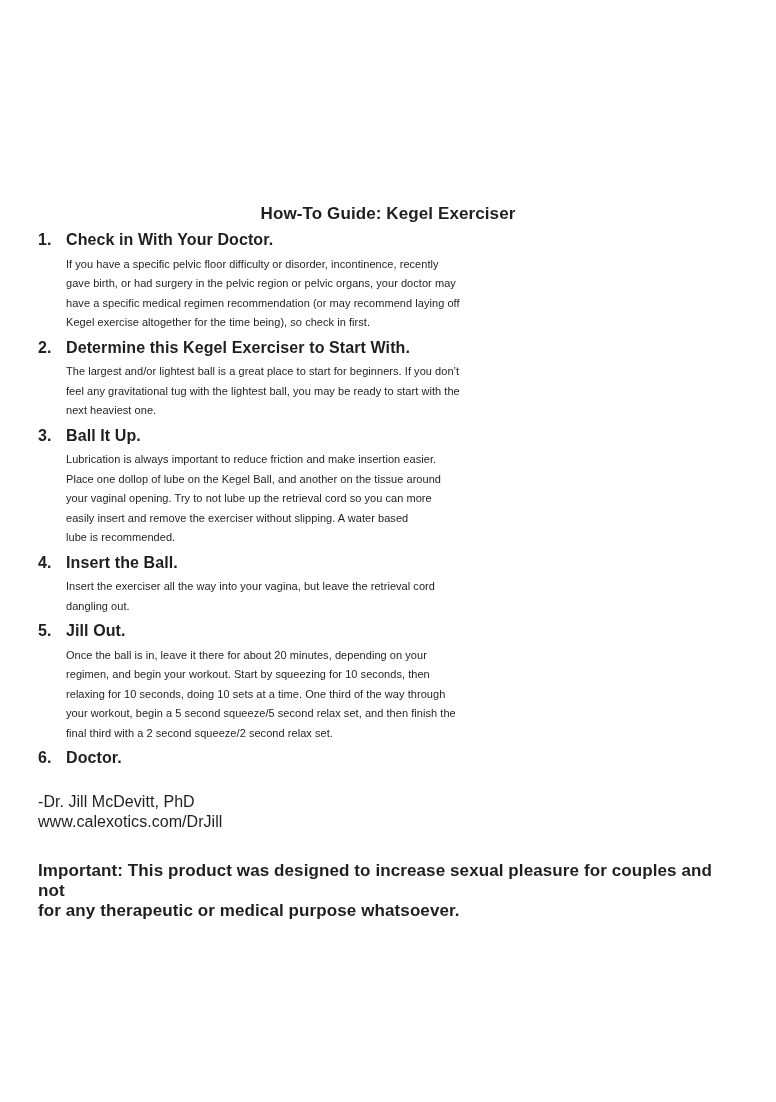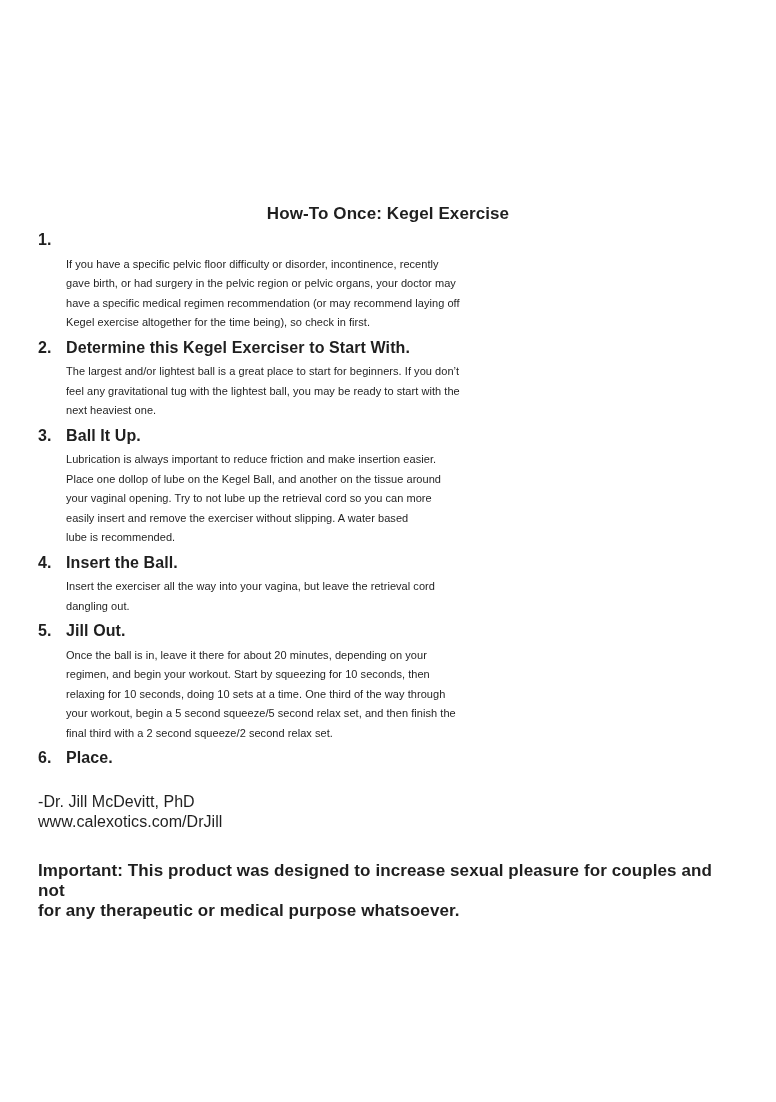--- a/index.html
+++ b/index.html
@@ -62,25 +62,26 @@
     white-space: pre-line;
     letter-spacing: 0.1px;
   }
 </style>
 </head>
 <body>
 
 <div class="page">
   <div class="content">
 
-    <div class="doc-title">How-To Once: Kegel Exercise</div>
+    <div class="doc-title">How-To Guide: Kegel Exerciser</div>
 
     <div class="step">
       <div class="step-heading">
         <span class="step-number">1.</span>
+        <span class="step-heading-text">Check in With Your Doctor.</span>
       </div>
       <div class="step-body">If you have a specific pelvic floor difficulty or disorder, incontinence, recently
 gave birth, or had surgery in the pelvic region or pelvic organs, your doctor may
 have a specific medical regimen recommendation (or may recommend laying off
 Kegel exercise altogether for the time being), so check in first.</div>
     </div>
 
     <div class="step">
       <div class="step-heading">
         <span class="step-number">2.</span>
@@ -120,21 +121,21 @@
       <div class="step-body">Once the ball is in, leave it there for about 20 minutes, depending on your
 regimen, and begin your workout. Start by squeezing for 10 seconds, then
 relaxing for 10 seconds, doing 10 sets at a time. One third of the way through
 your workout, begin a 5 second squeeze/5 second relax set, and then finish the
 final third with a 2 second squeeze/2 second relax set.</div>
     </div>
 
     <div class="step">
       <div class="step-heading">
         <span class="step-number">6.</span>
-        <span class="step-heading-text">Place.</span>
+        <span class="step-heading-text">Doctor.</span>
       </div>
     </div>
 
     <div class="signoff">-Dr. Jill McDevitt, PhD
 www.calexotics.com/DrJill</div>
 
     <div class="notice">Important: This product was designed to increase sexual pleasure for couples and not
 for any therapeutic or medical purpose whatsoever.</div>
 
   </div>

